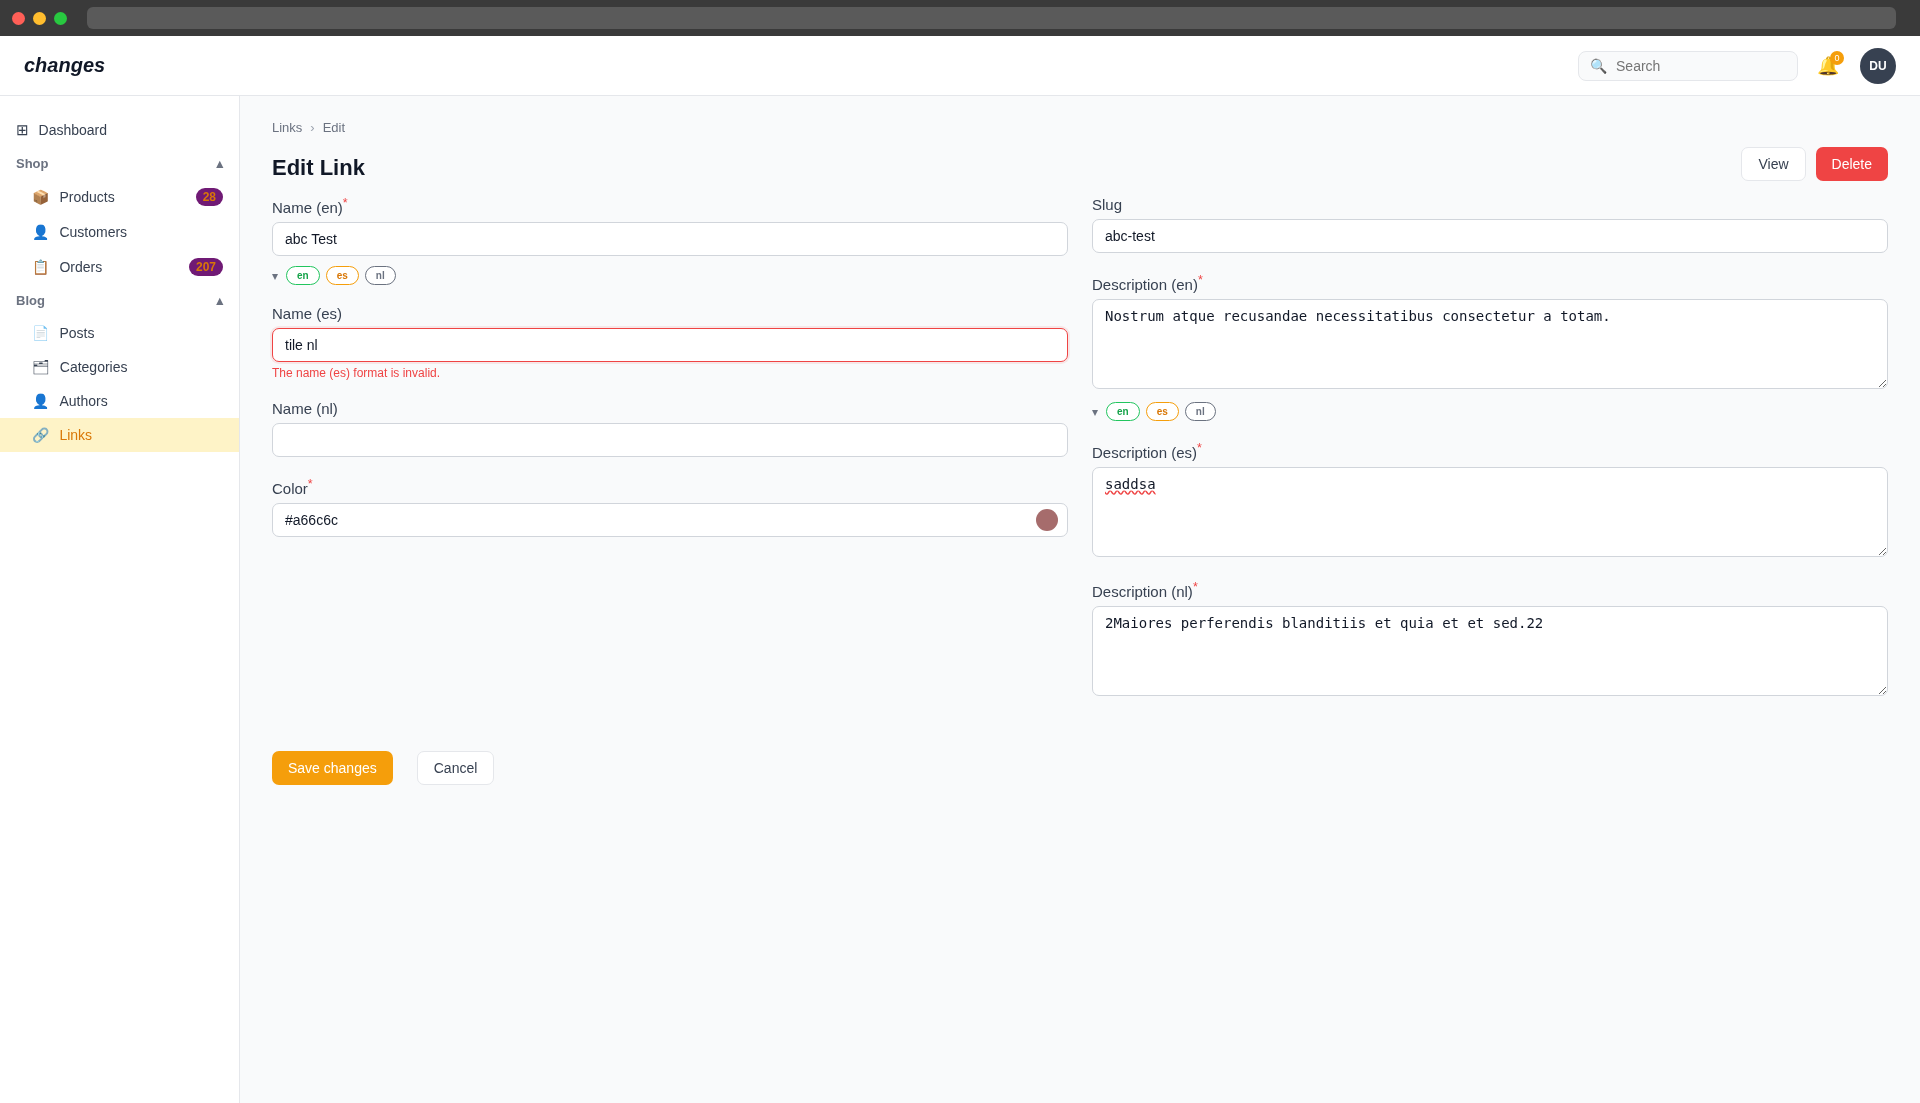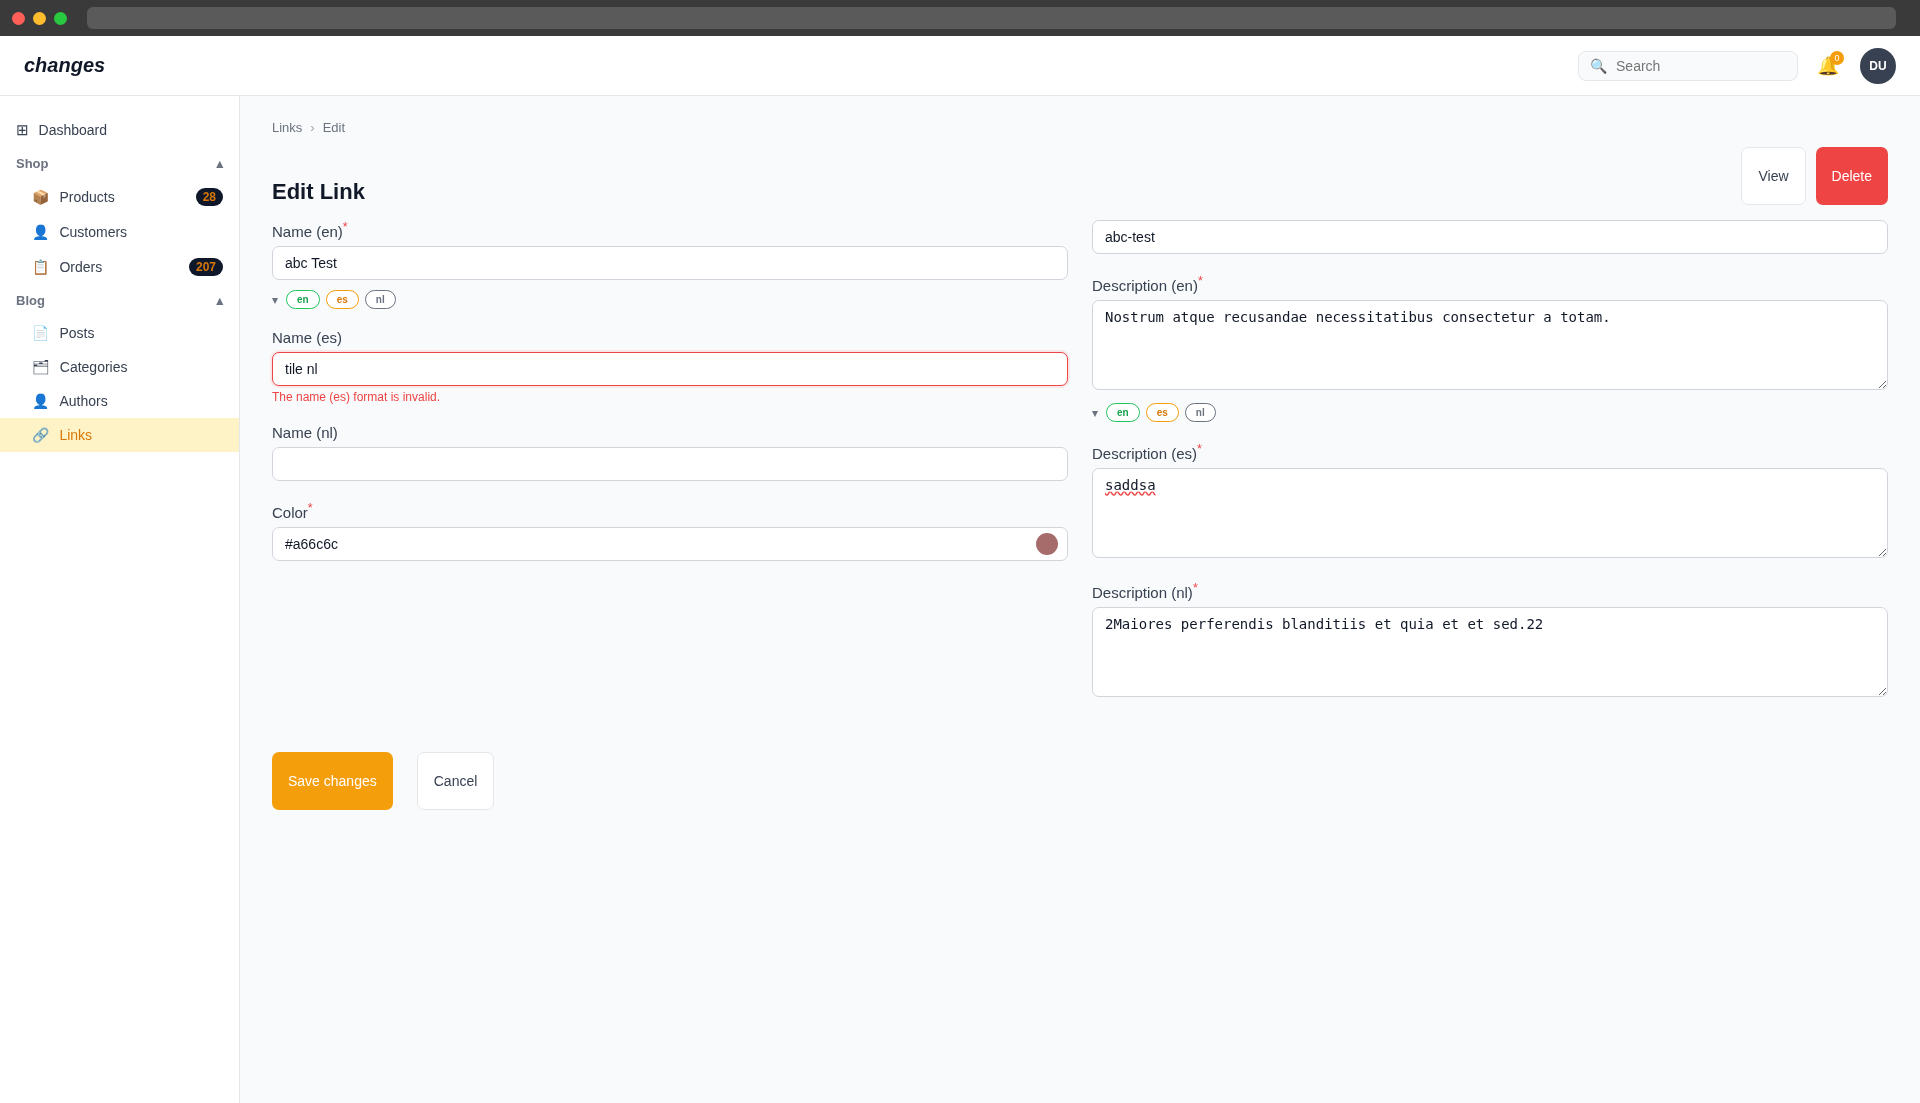--- a/index.html
+++ b/index.html
@@ -111,21 +111,21 @@
     }
     .sidebar-item.active { background: #fef3c7; color: #d97706; }
     .sidebar-item-inner { display: flex; align-items: center; gap: 10px; }
     .sidebar-badge {
       background: #fef3c7;
       color: #d97706;
       border-radius: 10px;
       padding: 2px 7px;
       font-size: 12px; font-weight: 600;
     }
-    .sidebar-badge.orange { background: #0f172a; color: #d97706; margin-left: 12px; }
+    .sidebar-badge.orange { background: #701a75; color: #d97706; margin-left: 12px; }
 
     
     .sidebar-top-item {
       display: flex; align-items: center; gap: 10px;
       padding: 9px 16px;
       cursor: pointer; color: #374151; font-size: 14px;
     }
 
     
     .content { flex: 1; overflow-y: auto; padding: 24px 32px; }
@@ -133,21 +133,21 @@
     
     .breadcrumb { display: flex; align-items: center; gap: 8px; margin-bottom: 12px; font-size: 13px; color: #6b7280; }
     .breadcrumb a { color: #6b7280; text-decoration: none; }
     .breadcrumb-sep { color: #9ca3af; }
 
     
     .page-header { display: flex; align-items: flex-end; justify-content: space-between; margin-bottom: 15px; }
     .page-title { font-size: 22px; font-weight: 700; color: #111827; }
     .page-header-actions { display: flex; gap: 10px; }
 
-    .btn { padding: 20px 16px; border-radius: 7px; font-size: 14px; font-weight: 500; cursor: pointer; border: none; }
+    .btn { padding: 8px 16px; border-radius: 7px; font-size: 14px; font-weight: 500; cursor: pointer; border: none; }
     .btn-outline { background: #fff; border: 1px solid #e5e7eb; color: #374151; }
     .btn-danger { background: #ef4444; color: #fff; border: none; }
     .btn-primary { background: #f59e0b; color: #fff; border: none; }
     .btn-secondary { background: #fff; border: 1px solid #e5e7eb; color: #374151; }
 
     
     .form-grid { display: grid; grid-template-columns: 1fr 1fr; gap: 24px; }
     .form-section { margin-bottom: 20px; }
     .form-label { font-size: 15px; font-weight: 500; color: #374151; margin-bottom: 6px; display: block; }
     .form-label sup { color: #ef4444; }
@@ -337,20 +337,21 @@
               <div class="color-input-wrapper">
                 <input type="text" class="form-input" style="padding-right: 40px;" value="#a66c6c">
                 <div class="color-swatch" style="background:#a66c6c;"></div>
               </div>
             </div>
           </div>
 
           <div>
 
             <div class="form-section">
+              <label class="form-label">Slug</label>
               <input type="text" class="form-input" value="abc-test" style="">
             </div>
 
             <div class="form-section">
               <label class="form-label">
                 <span>Description (en)</span><sup>*</sup>
               </label>
               <textarea class="desc-textarea" style="">Nostrum atque recusandae necessitatibus consectetur a totam.</textarea>
               <div class="lang-tabs">
                 <span class="lang-chevron">▾</span>

